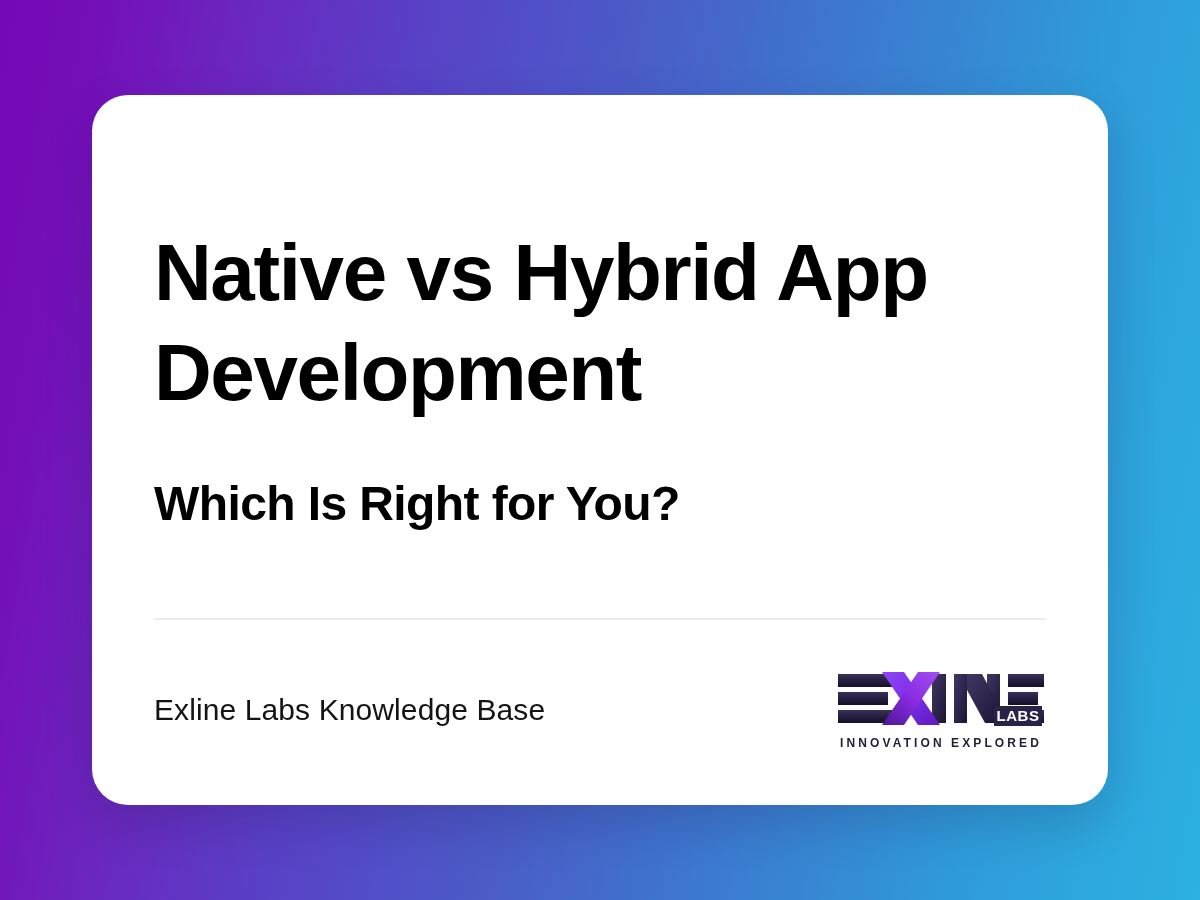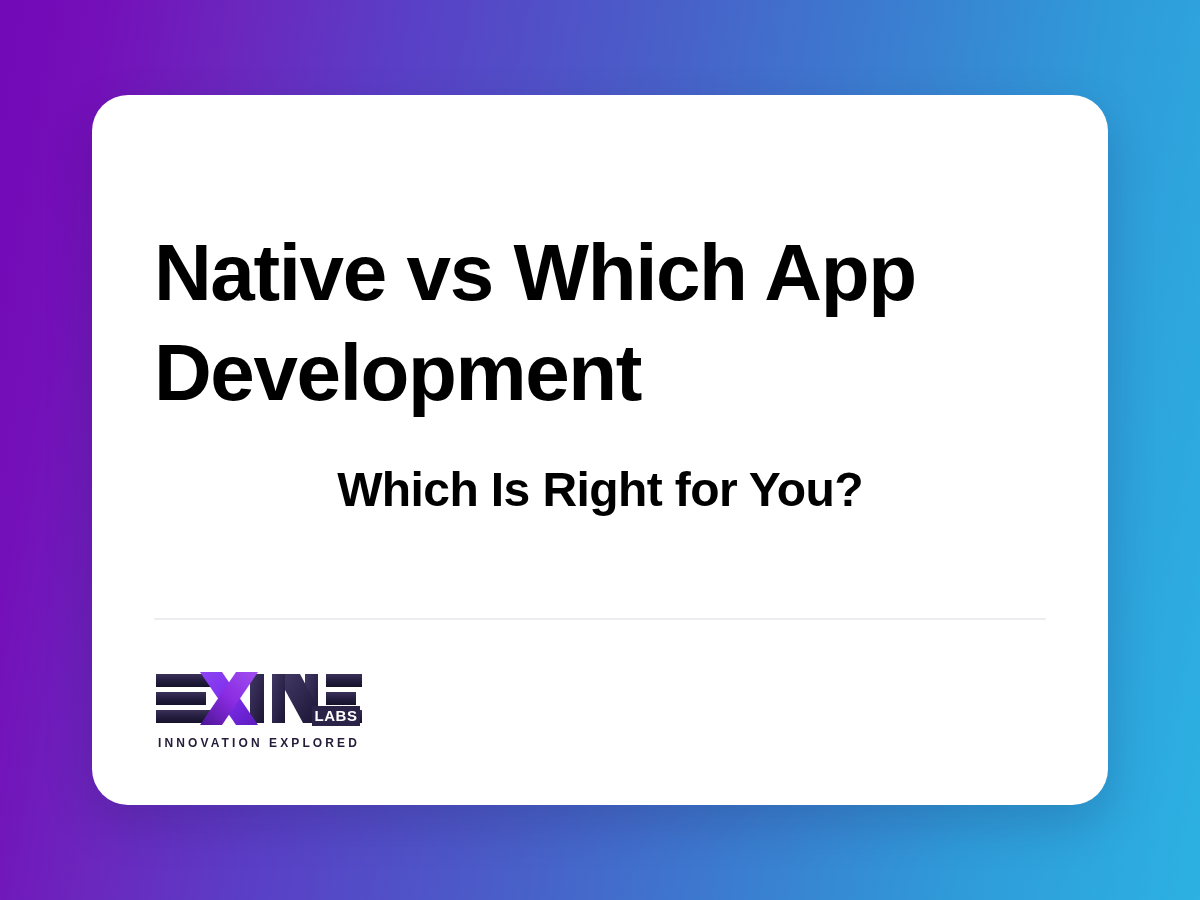--- a/index.html
+++ b/index.html
@@ -48,27 +48,26 @@
   .title {
     font-size:80px;
     font-weight:700;
     line-height:1.25;
     letter-spacing:-1.4px;
     color:#000000;
     max-width:830px;
   }
 
   .subtitle {
-    margin-top:38px;
+    margin-top:52px;
     font-size:48px;
     font-weight:700;
     line-height:1.2;
     letter-spacing:-0.6px;
     color:#000000;
-    text-align:center;
   }
 
   
   .divider {
     position:absolute;
     left:62px;
     right:62px;
     top:523px;
     height:2px;
     background:#ECECF1;
@@ -110,29 +109,30 @@
     color:#241C3A;
     white-space:nowrap;
   }
 </style>
 </head>
 <body>
 
 <div class="card">
 
   <div class="card-body">
-    <h1 class="title">Native vs Which App Development</h1>
+    <h1 class="title">Native vs Hybrid App Development</h1>
 
     <h2 class="subtitle">Which Is Right for You?</h2>
   </div>
 
   <hr class="divider">
 
   <div class="footer">
 
+    <span class="footer-text">Exline Labs Knowledge Base</span>
 
     <div class="logo">
 
       <svg class="logo-mark" width="210" height="62" viewBox="0 0 210 62">
         <defs>
           <linearGradient id="gDark" x1="0" y1="0" x2="0" y2="1">
             <stop offset="0%" stop-color="#3A3059"></stop>
             <stop offset="45%" stop-color="#272043"></stop>
             <stop offset="100%" stop-color="#15112A"></stop>
           </linearGradient>

